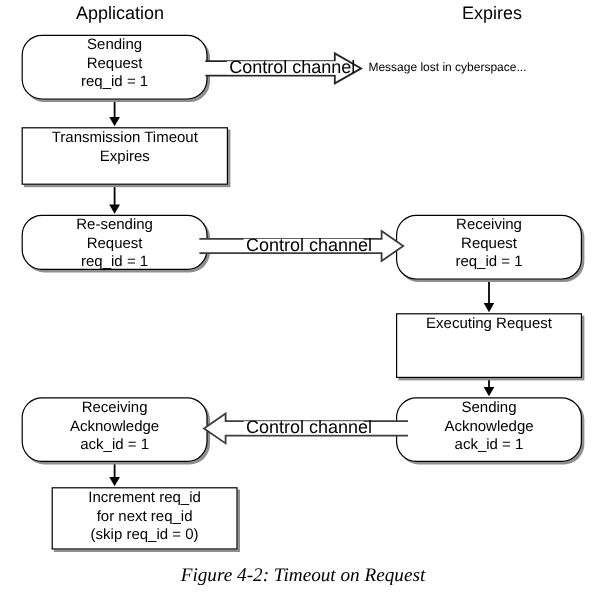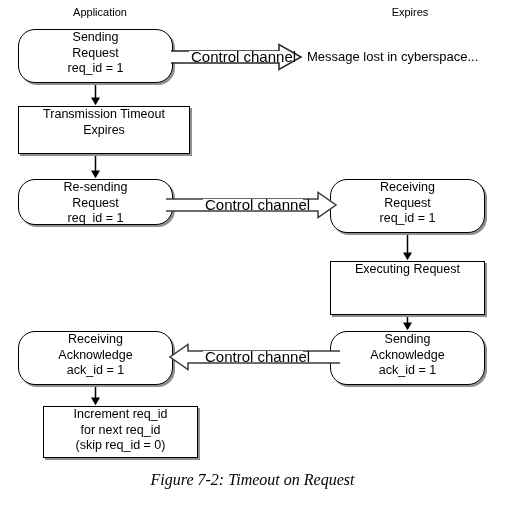--- a/index.html
+++ b/index.html
@@ -18,21 +18,21 @@
 
   #figure {
     position: absolute;
     left: 0; top: 0;
     width: 505px;
     height: 507px;
   }
 
   .col-header {
     position: absolute;
-    font-size: 11px;
+    font-size: 15px;
     line-height: 18px;
     text-align: center;
     color: #000;
     white-space: nowrap;
   }
   #header-application { left: 20px; top: 3px; width: 160px; }
   #header-device      { left: 330px; top: 3px; width: 160px; }
 
   
   .node {
@@ -94,21 +94,21 @@
     padding: 0 2px;
   }
   #label-control-channel-1 { left: 189px; top: 51px;  width: 96px; }
   #label-control-channel-2 { left: 203px; top: 199px; width: 96px; }
   #label-control-channel-3 { left: 203px; top: 351px; width: 96px; }
 
   #text-message-lost {
     position: absolute;
     left: 307px;
     top: 50px;
-    font-size: 13px;
+    font-size: 10px;
     line-height: 13px;
     white-space: nowrap;
     color: #000;
     z-index: 5;
   }
 
   #figure-caption {
     position: absolute;
     left: 0;
     top: 470px;
@@ -203,15 +203,15 @@
   <svg class="block-arrow" id="arrow-acknowledge" viewBox="0 0 174 28" xmlns="http://www.w3.org/2000/svg">
     <path d="M174,8 L22,8 L22,1.5 L4,14 L22,26.5 L22,20 L174,20" fill="#ffffff" stroke="#3d3d3d" stroke-width="1.5" stroke-linejoin="miter"></path>
   </svg>
 
   <div class="arrow-label" id="label-control-channel-1">Control channel</div>
   <div class="arrow-label" id="label-control-channel-2">Control channel</div>
   <div class="arrow-label" id="label-control-channel-3">Control channel</div>
 
   <div id="text-message-lost">Message lost in cyberspace...</div>
 
-  <div id="figure-caption">Figure 7-2: Timeout on Request</div>
+  <div id="figure-caption">Figure 4-2: Timeout on Request</div>
 
 </div>
 
 </body></html>

